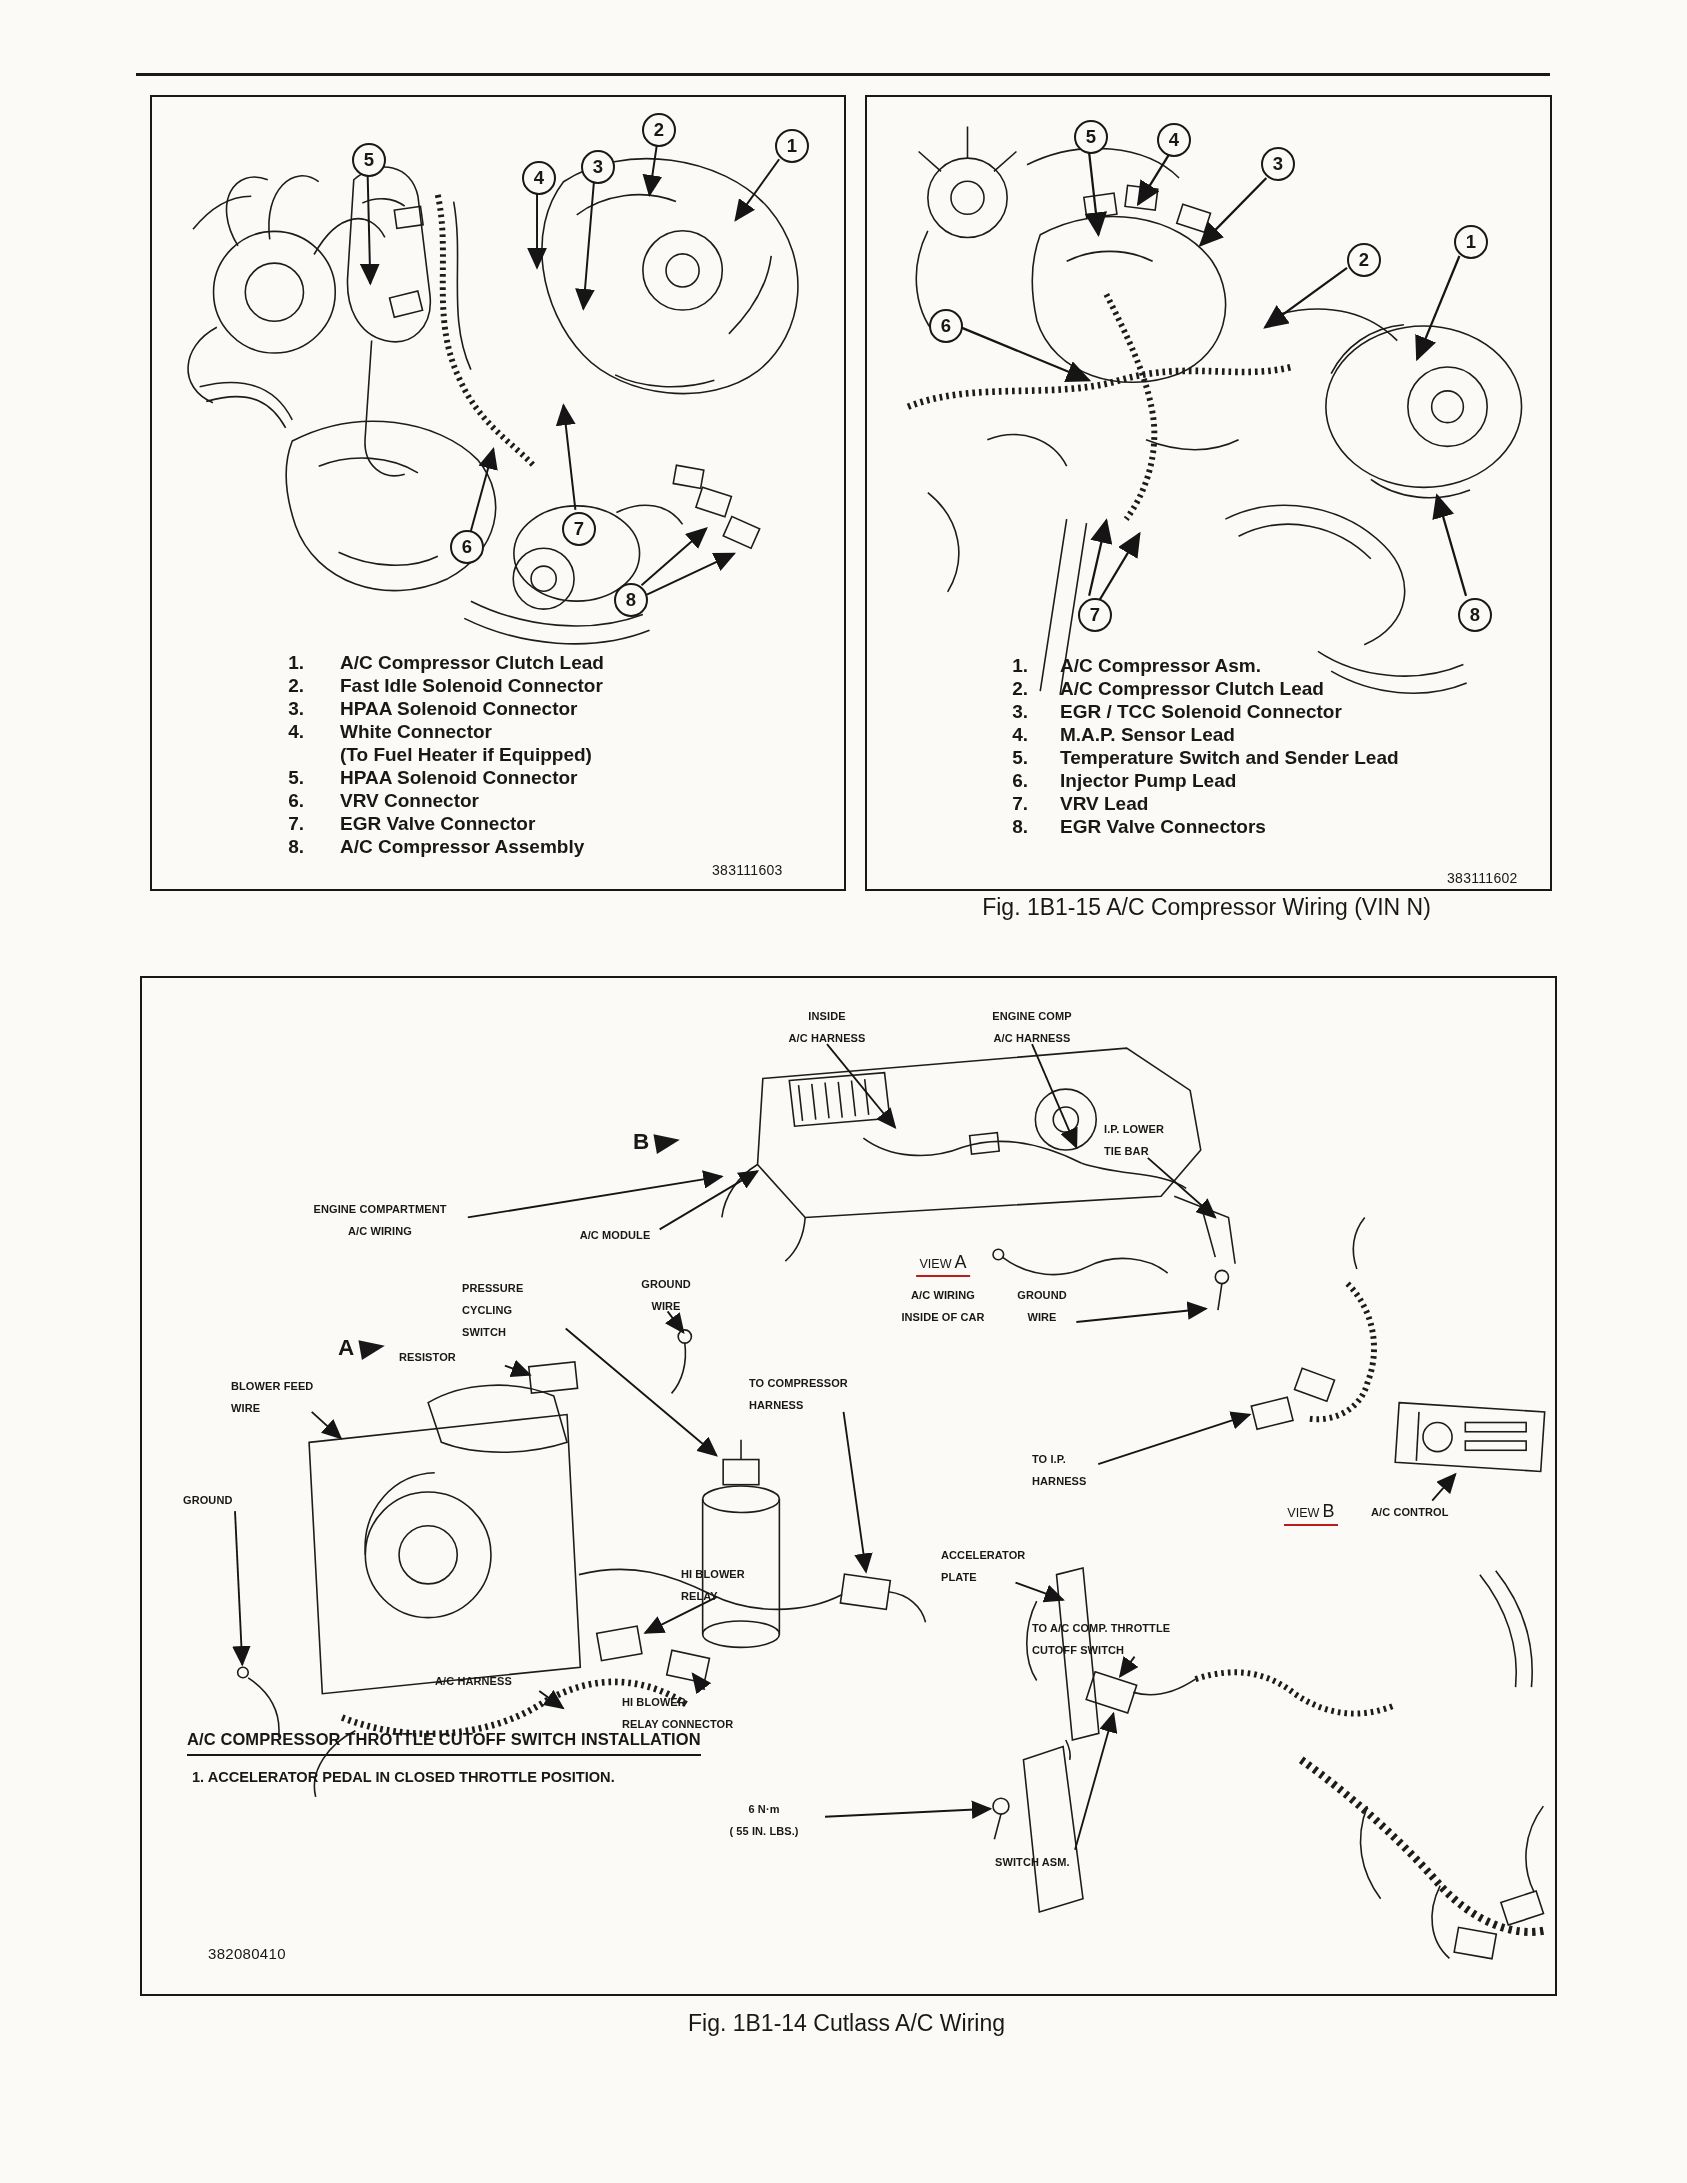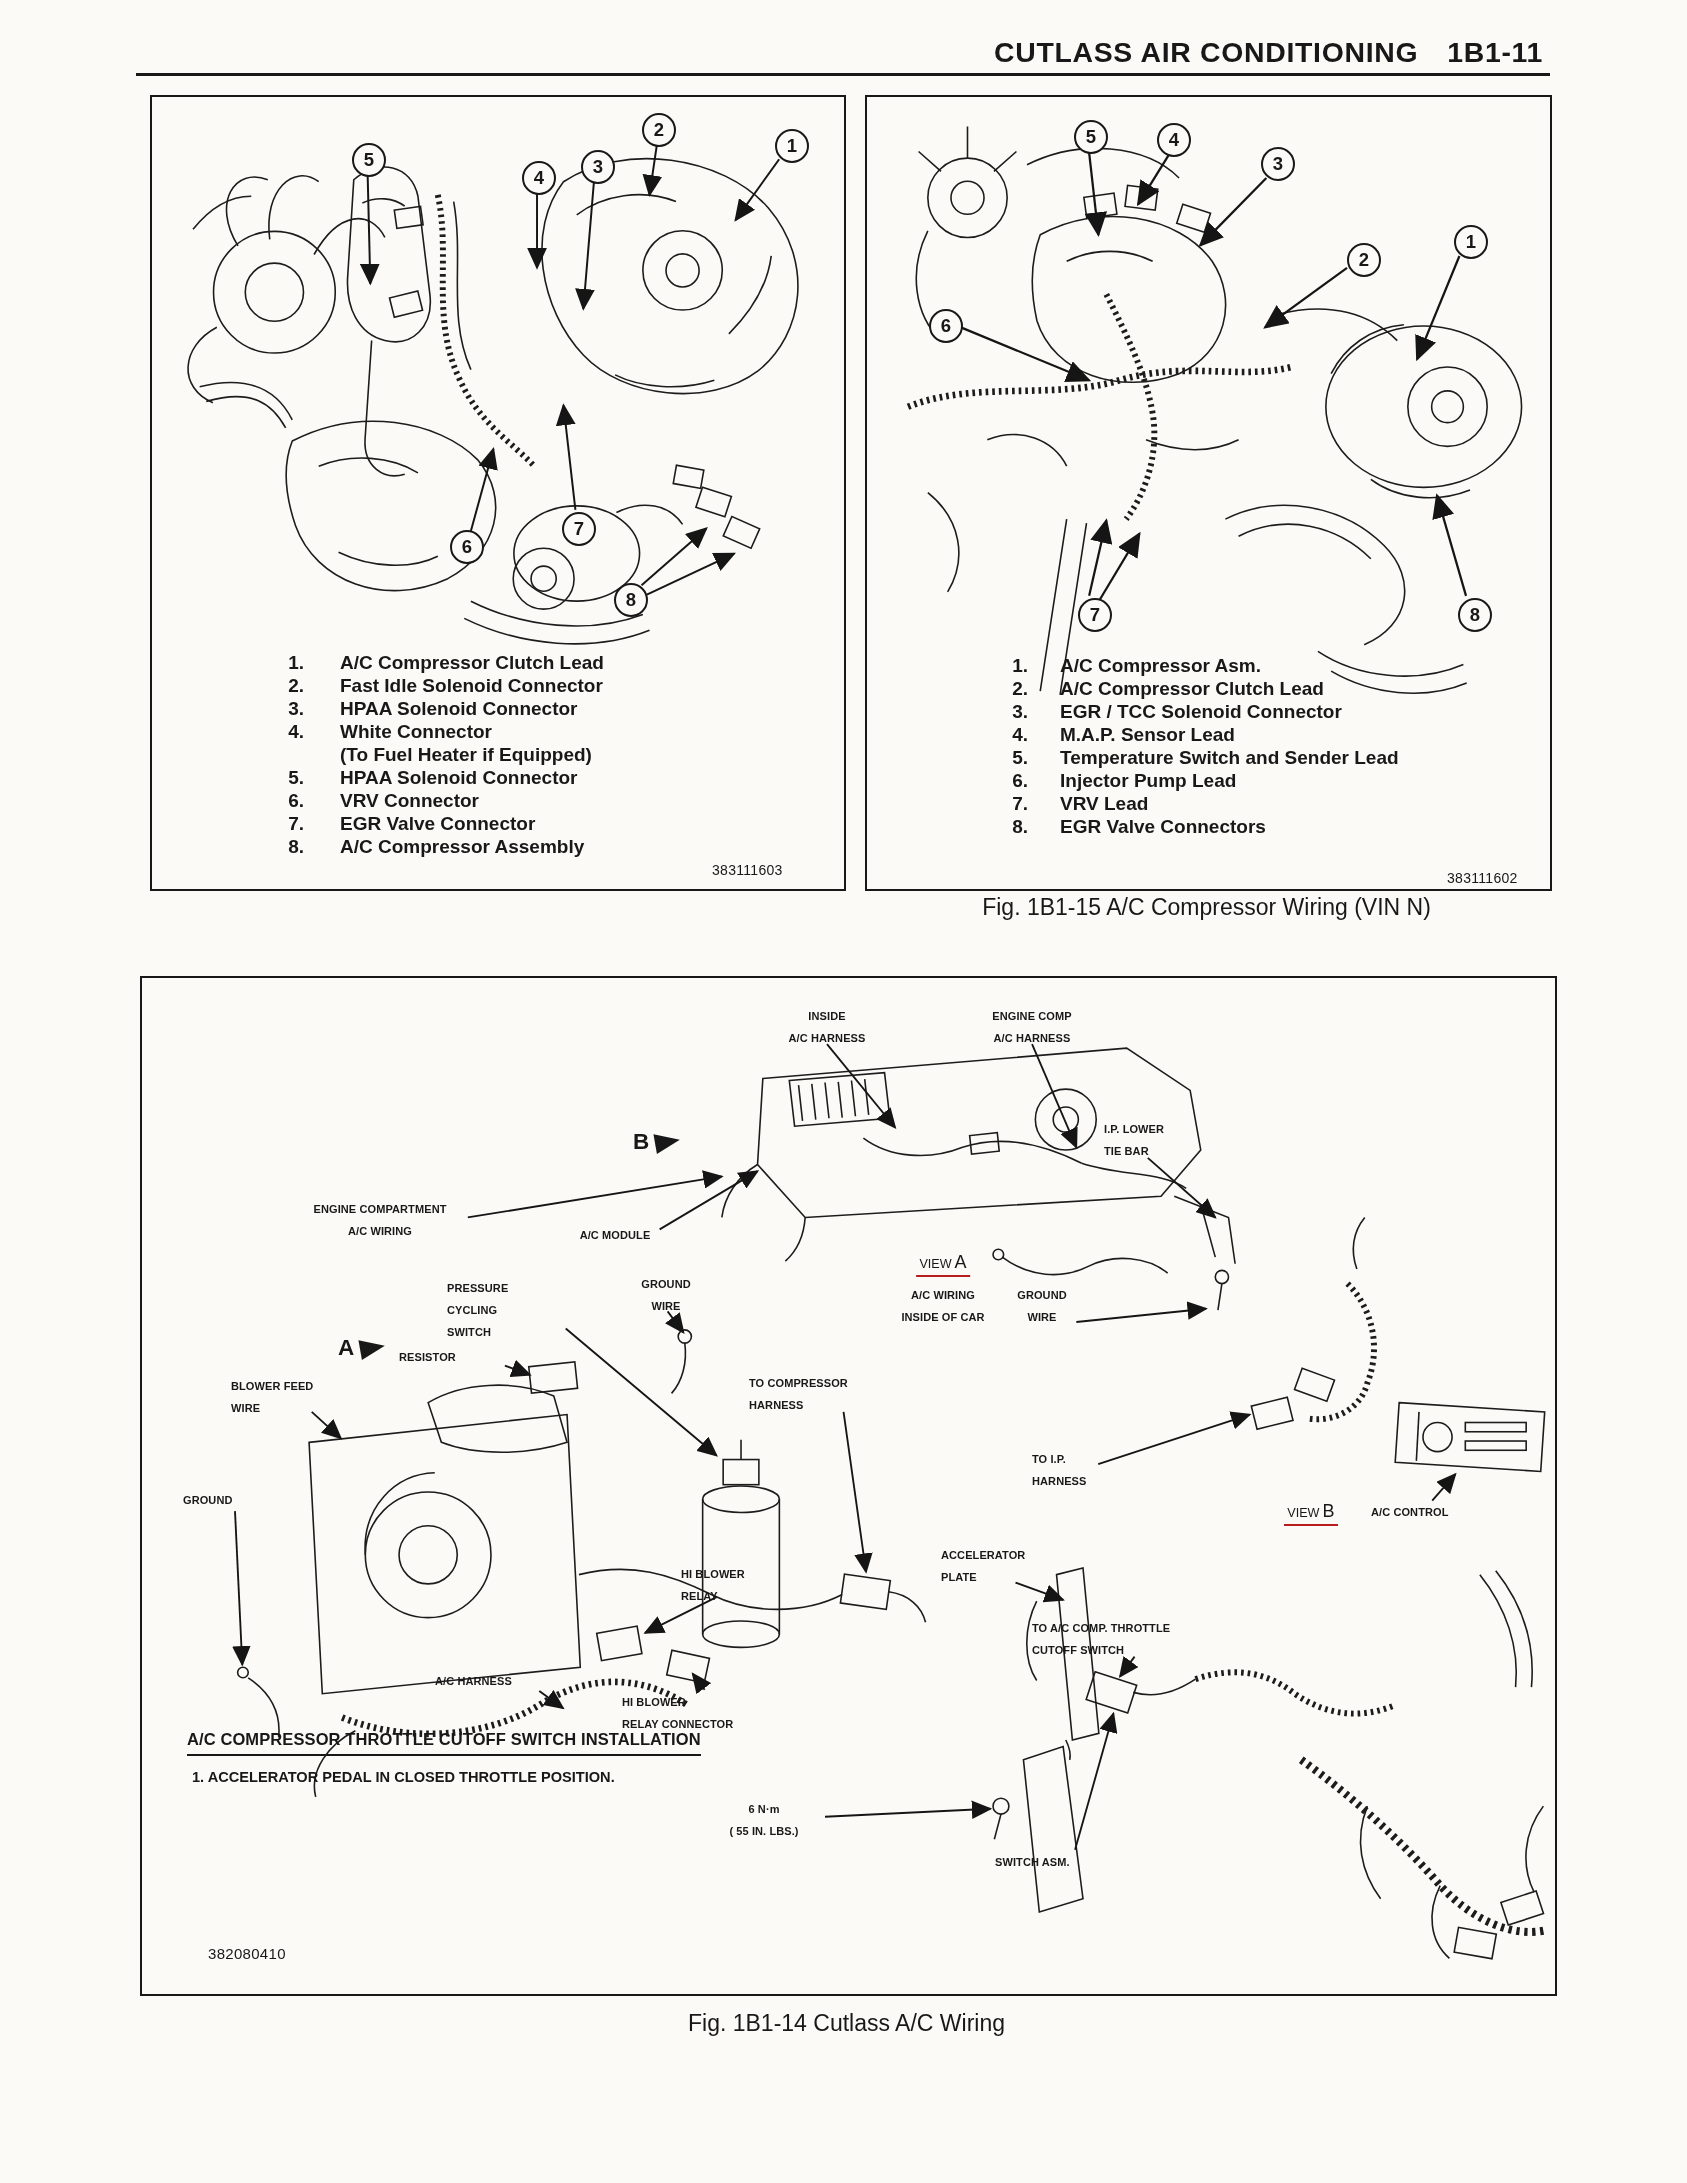--- a/index.html
+++ b/index.html
@@ -48,24 +48,20 @@
   .cap14{left:140px;top:2010px;width:1413px;}
   .pn13{left:560px;top:765px;}
   .pn15{left:580px;top:773px;}
   .pn14{left:66px;top:967px;font-size:15px;}
 </style>
 </head>
 <body>
 
 <div class="page">
 
-  <div class="hdr">
-    <span>CUTLASS AIR CONDITIONING</span>
-    <span>1B1-11</span>
-  </div>
   <div class="hdr-rule"></div>
 
   <section class="figbox fig13">
     <svg class="drawing" viewBox="0 0 1046 1197" xmlns="http://www.w3.org/2000/svg">
       <defs>
           <marker id="ah13" markerWidth="12" markerHeight="10" refX="10" refY="5" orient="auto">
             <path d="M0,0 L11,5 L0,10 Z" fill="#151515"></path>
           </marker>
         </defs>
       <g fill="none" stroke="#1c1c1c" stroke-width="2.4">
@@ -379,21 +375,21 @@
 
     <div class="viewlbl ctr" style="left:801px;top:274px">
       <span class="vw">VIEW</span>
       <span class="vl">A</span>
     </div>
     <div class="lbl ctr" style="left:801px;top:306px">A/C WIRING
 INSIDE OF CAR</div>
     <div class="lbl ctr" style="left:900px;top:306px">GROUND
 WIRE</div>
 
-    <div class="lbl" style="left:305px;top:299px">PRESSURE
+    <div class="lbl" style="left:320px;top:299px">PRESSURE
 CYCLING
 SWITCH</div>
 
     <div class="marker" style="left:196px;top:357px">
       <span class="mletter">A</span>
       <span class="marrow"></span>
     </div>
     <div class="lbl" style="left:257px;top:368px">RESISTOR</div>
 
     <div class="lbl" style="left:89px;top:397px">BLOWER FEED

